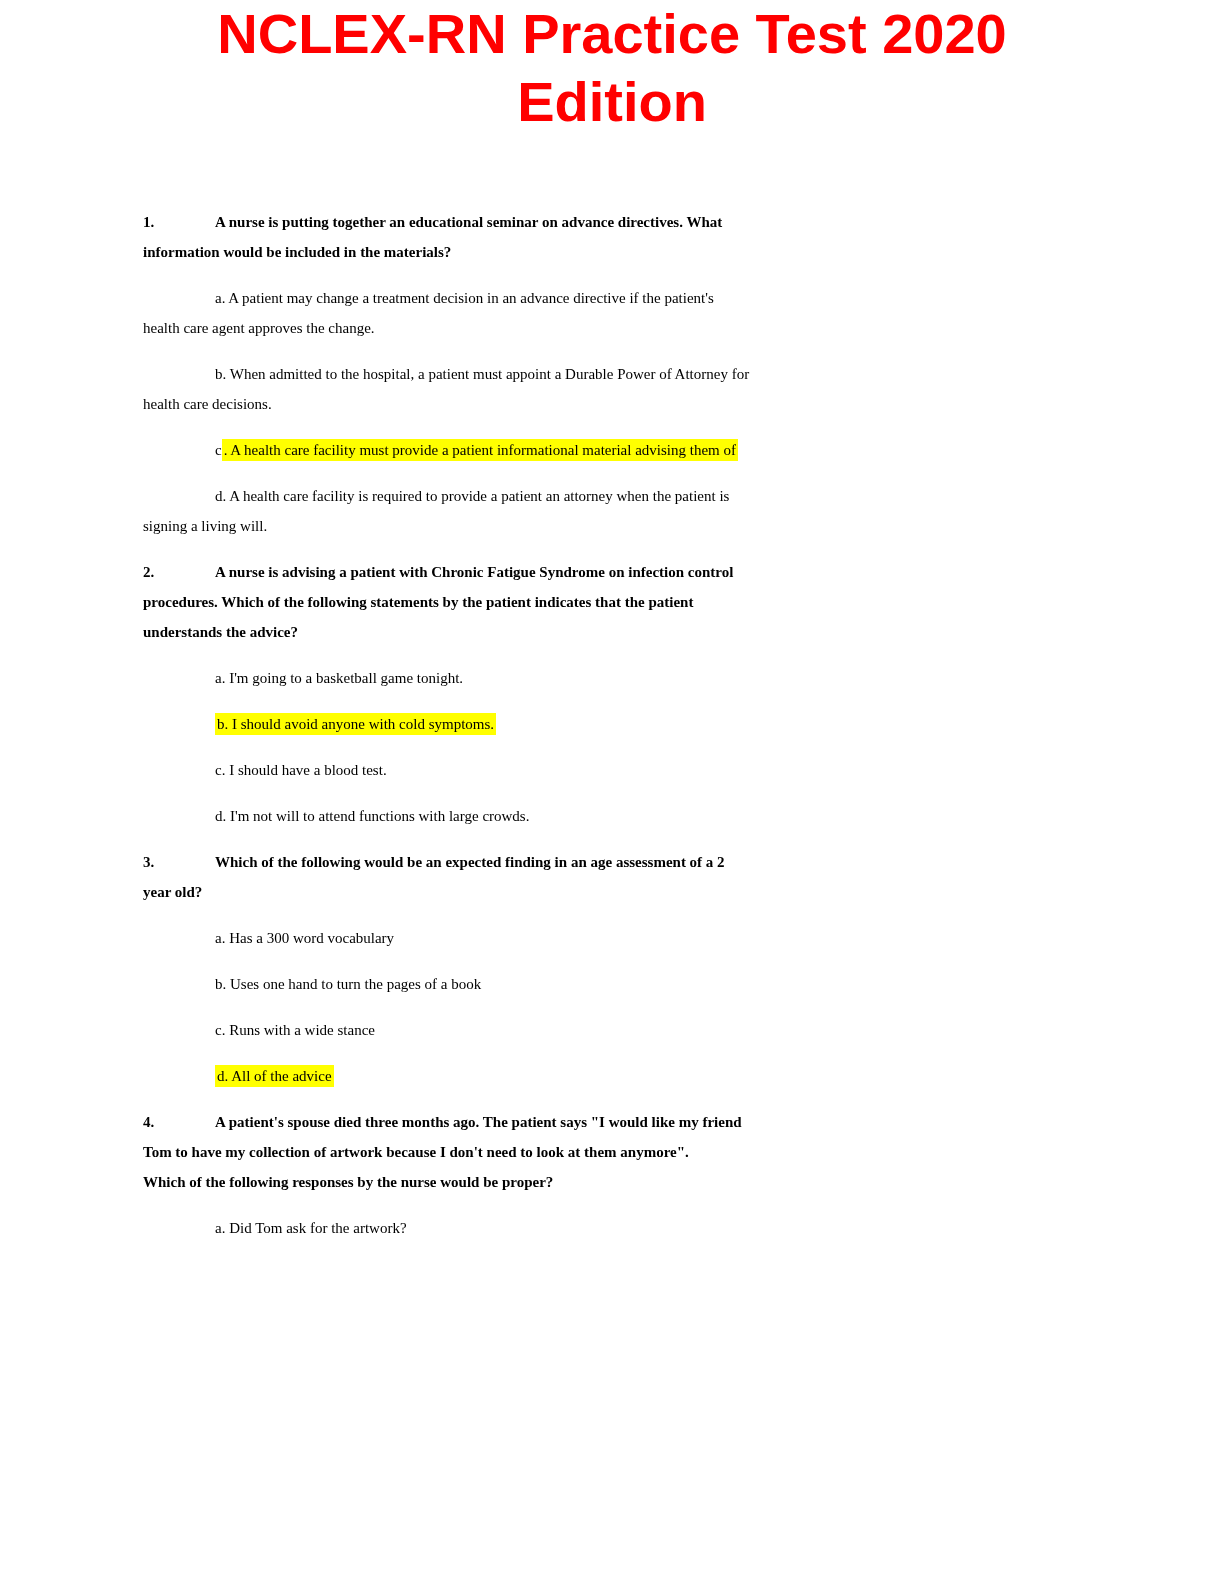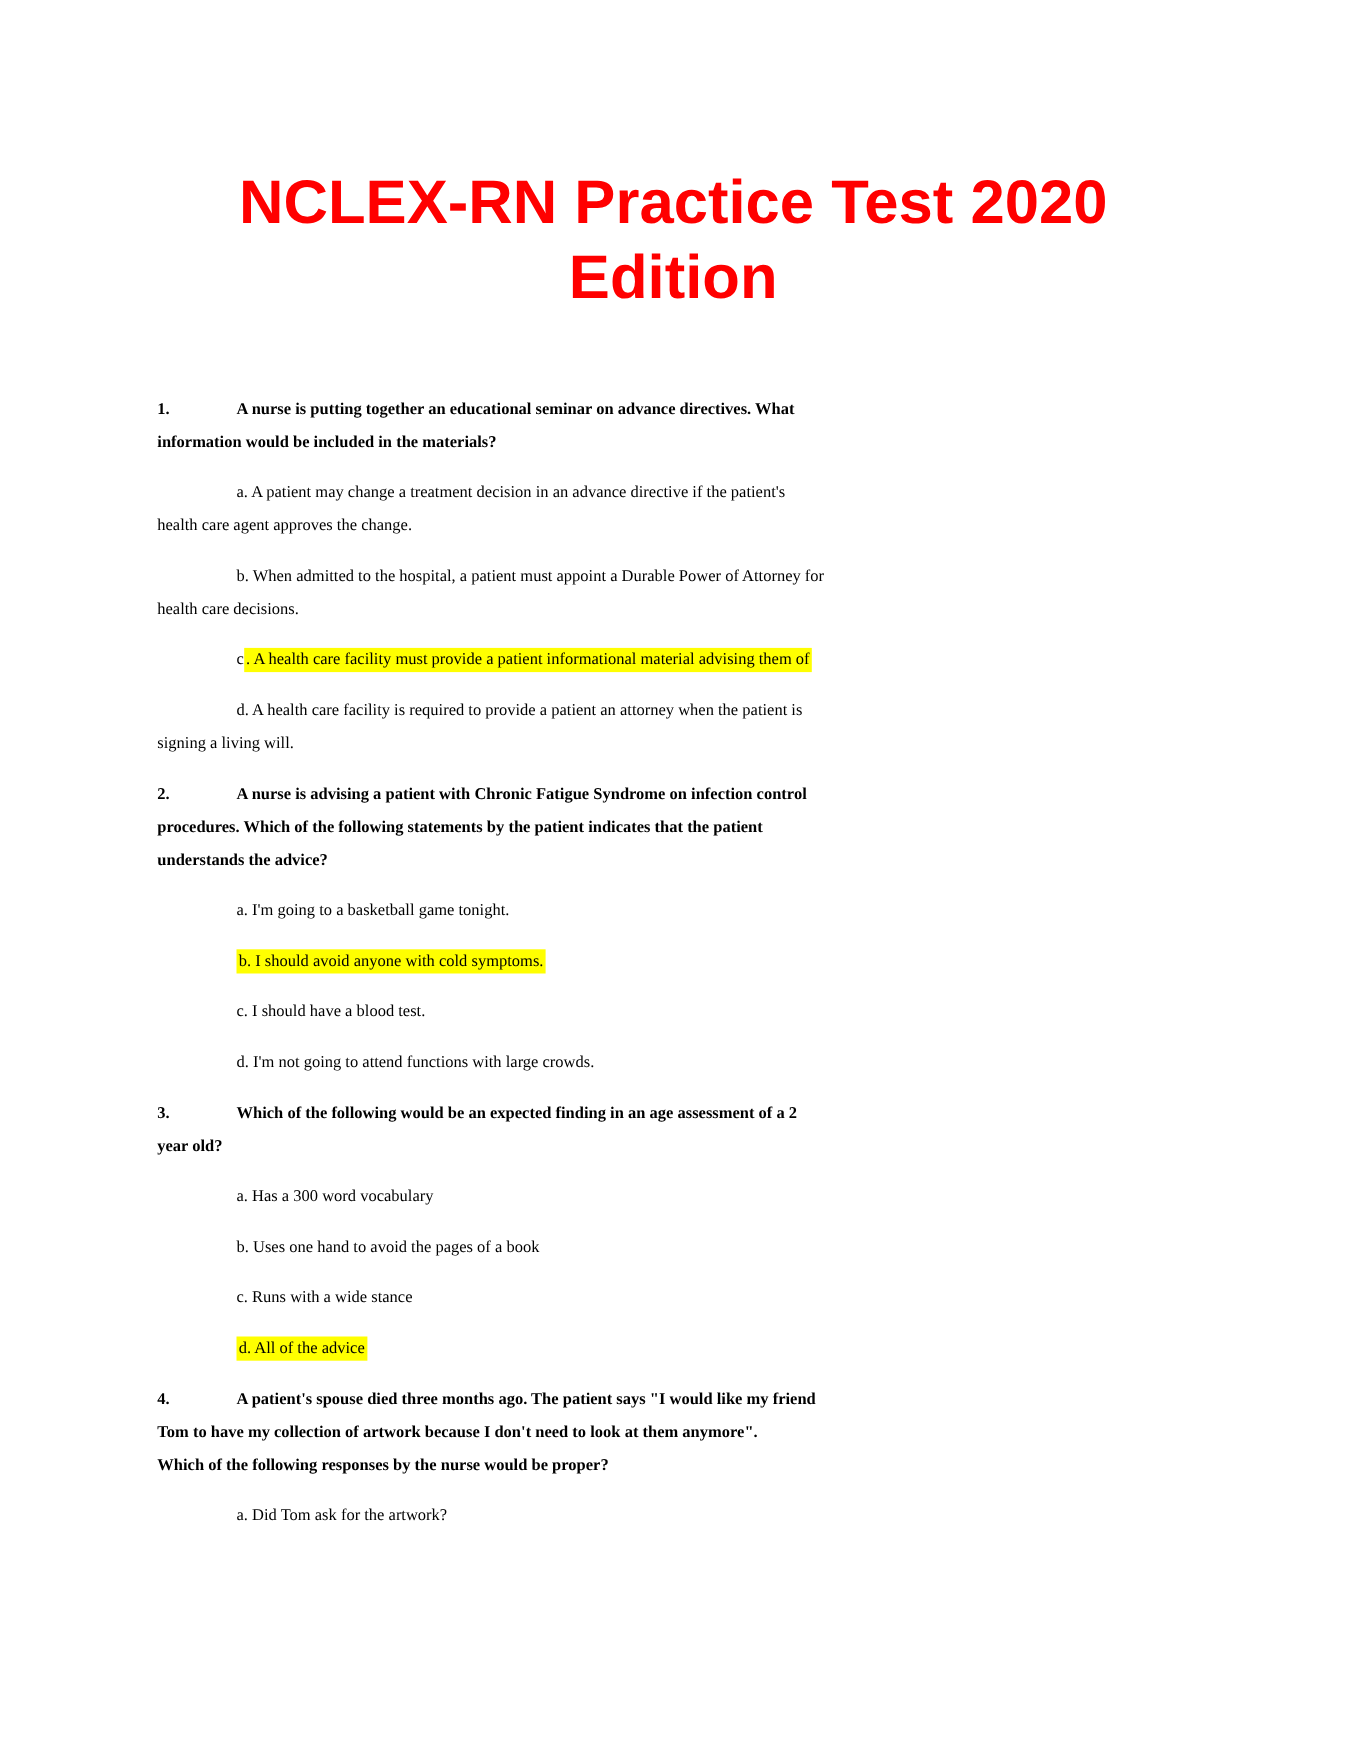--- a/index.html
+++ b/index.html
@@ -1,21 +1,20 @@
 <!DOCTYPE html>
 <html style="--hl: #ffff00;"><head>
 <meta charset="utf-8">
 <style>
   html, body { margin: 0; padding: 0; background: #ffffff; }
   .page {
     position: relative;
     width: 1224px;
     height: 1584px;
     box-sizing: border-box;
-    padding-top: 150px;
     background: #ffffff;
     overflow: hidden;
     color: #000000;
   }
   .doc-title {
     margin: 0 72px;
     text-align: center;
     font-family: "Liberation Sans", "DejaVu Sans", sans-serif;
     font-weight: bold;
     font-size: 56px;
@@ -54,26 +53,26 @@
         <p class="option"><span>a. A patient may change a treatment decision in an advance directive if the patient's</span><br><span>health care agent approves the change.</span></p>
         <p class="option"><span>b. When admitted to the hospital, a patient must appoint a Durable Power of Attorney for</span><br><span>health care decisions.</span></p>
         <p class="option"><span>c</span><mark class="hl">. A health care facility must provide a patient informational material advising them of</mark><br></p>
         <p class="option"><span>d. A health care facility is required to provide a patient an attorney when the patient is</span><br><span>signing a living will.</span></p>
       </div>
       <div>
         <p class="stem"><span class="qnum">2.</span><span>A nurse is advising a patient with Chronic Fatigue Syndrome on infection control</span><br><span>procedures. Which of the following statements by the patient indicates that the patient</span><br><span>understands the advice?</span></p>
         <p class="option"><span>a. I'm going to a basketball game tonight.</span></p>
         <p class="option"><mark class="hl">b. I should avoid anyone with cold symptoms.</mark></p>
         <p class="option"><span>c. I should have a blood test.</span></p>
-        <p class="option"><span>d. I'm not going to attend functions with large crowds.</span></p>
+        <p class="option"><span>d. I'm not will to attend functions with large crowds.</span></p>
       </div>
       <div>
         <p class="stem"><span class="qnum">3.</span><span>Which of the following would be an expected finding in an age assessment of a 2</span><br><span>year old?</span></p>
         <p class="option"><span>a. Has a 300 word vocabulary</span></p>
-        <p class="option"><span>b. Uses one hand to avoid the pages of a book</span></p>
+        <p class="option"><span>b. Uses one hand to turn the pages of a book</span></p>
         <p class="option"><span>c. Runs with a wide stance</span></p>
         <p class="option"><mark class="hl">d. All of the advice</mark></p>
       </div>
       <div>
         <p class="stem"><span class="qnum">4.</span><span>A patient's spouse died three months ago. The patient says "I would like my friend</span><br><span>Tom to have my collection of artwork because I don't need to look at them anymore".</span><br><span>Which of the following responses by the nurse would be proper?</span></p>
         <p class="option"><span>a. Did Tom ask for the artwork?</span></p>
       </div>
     </div>
 </div>
 

